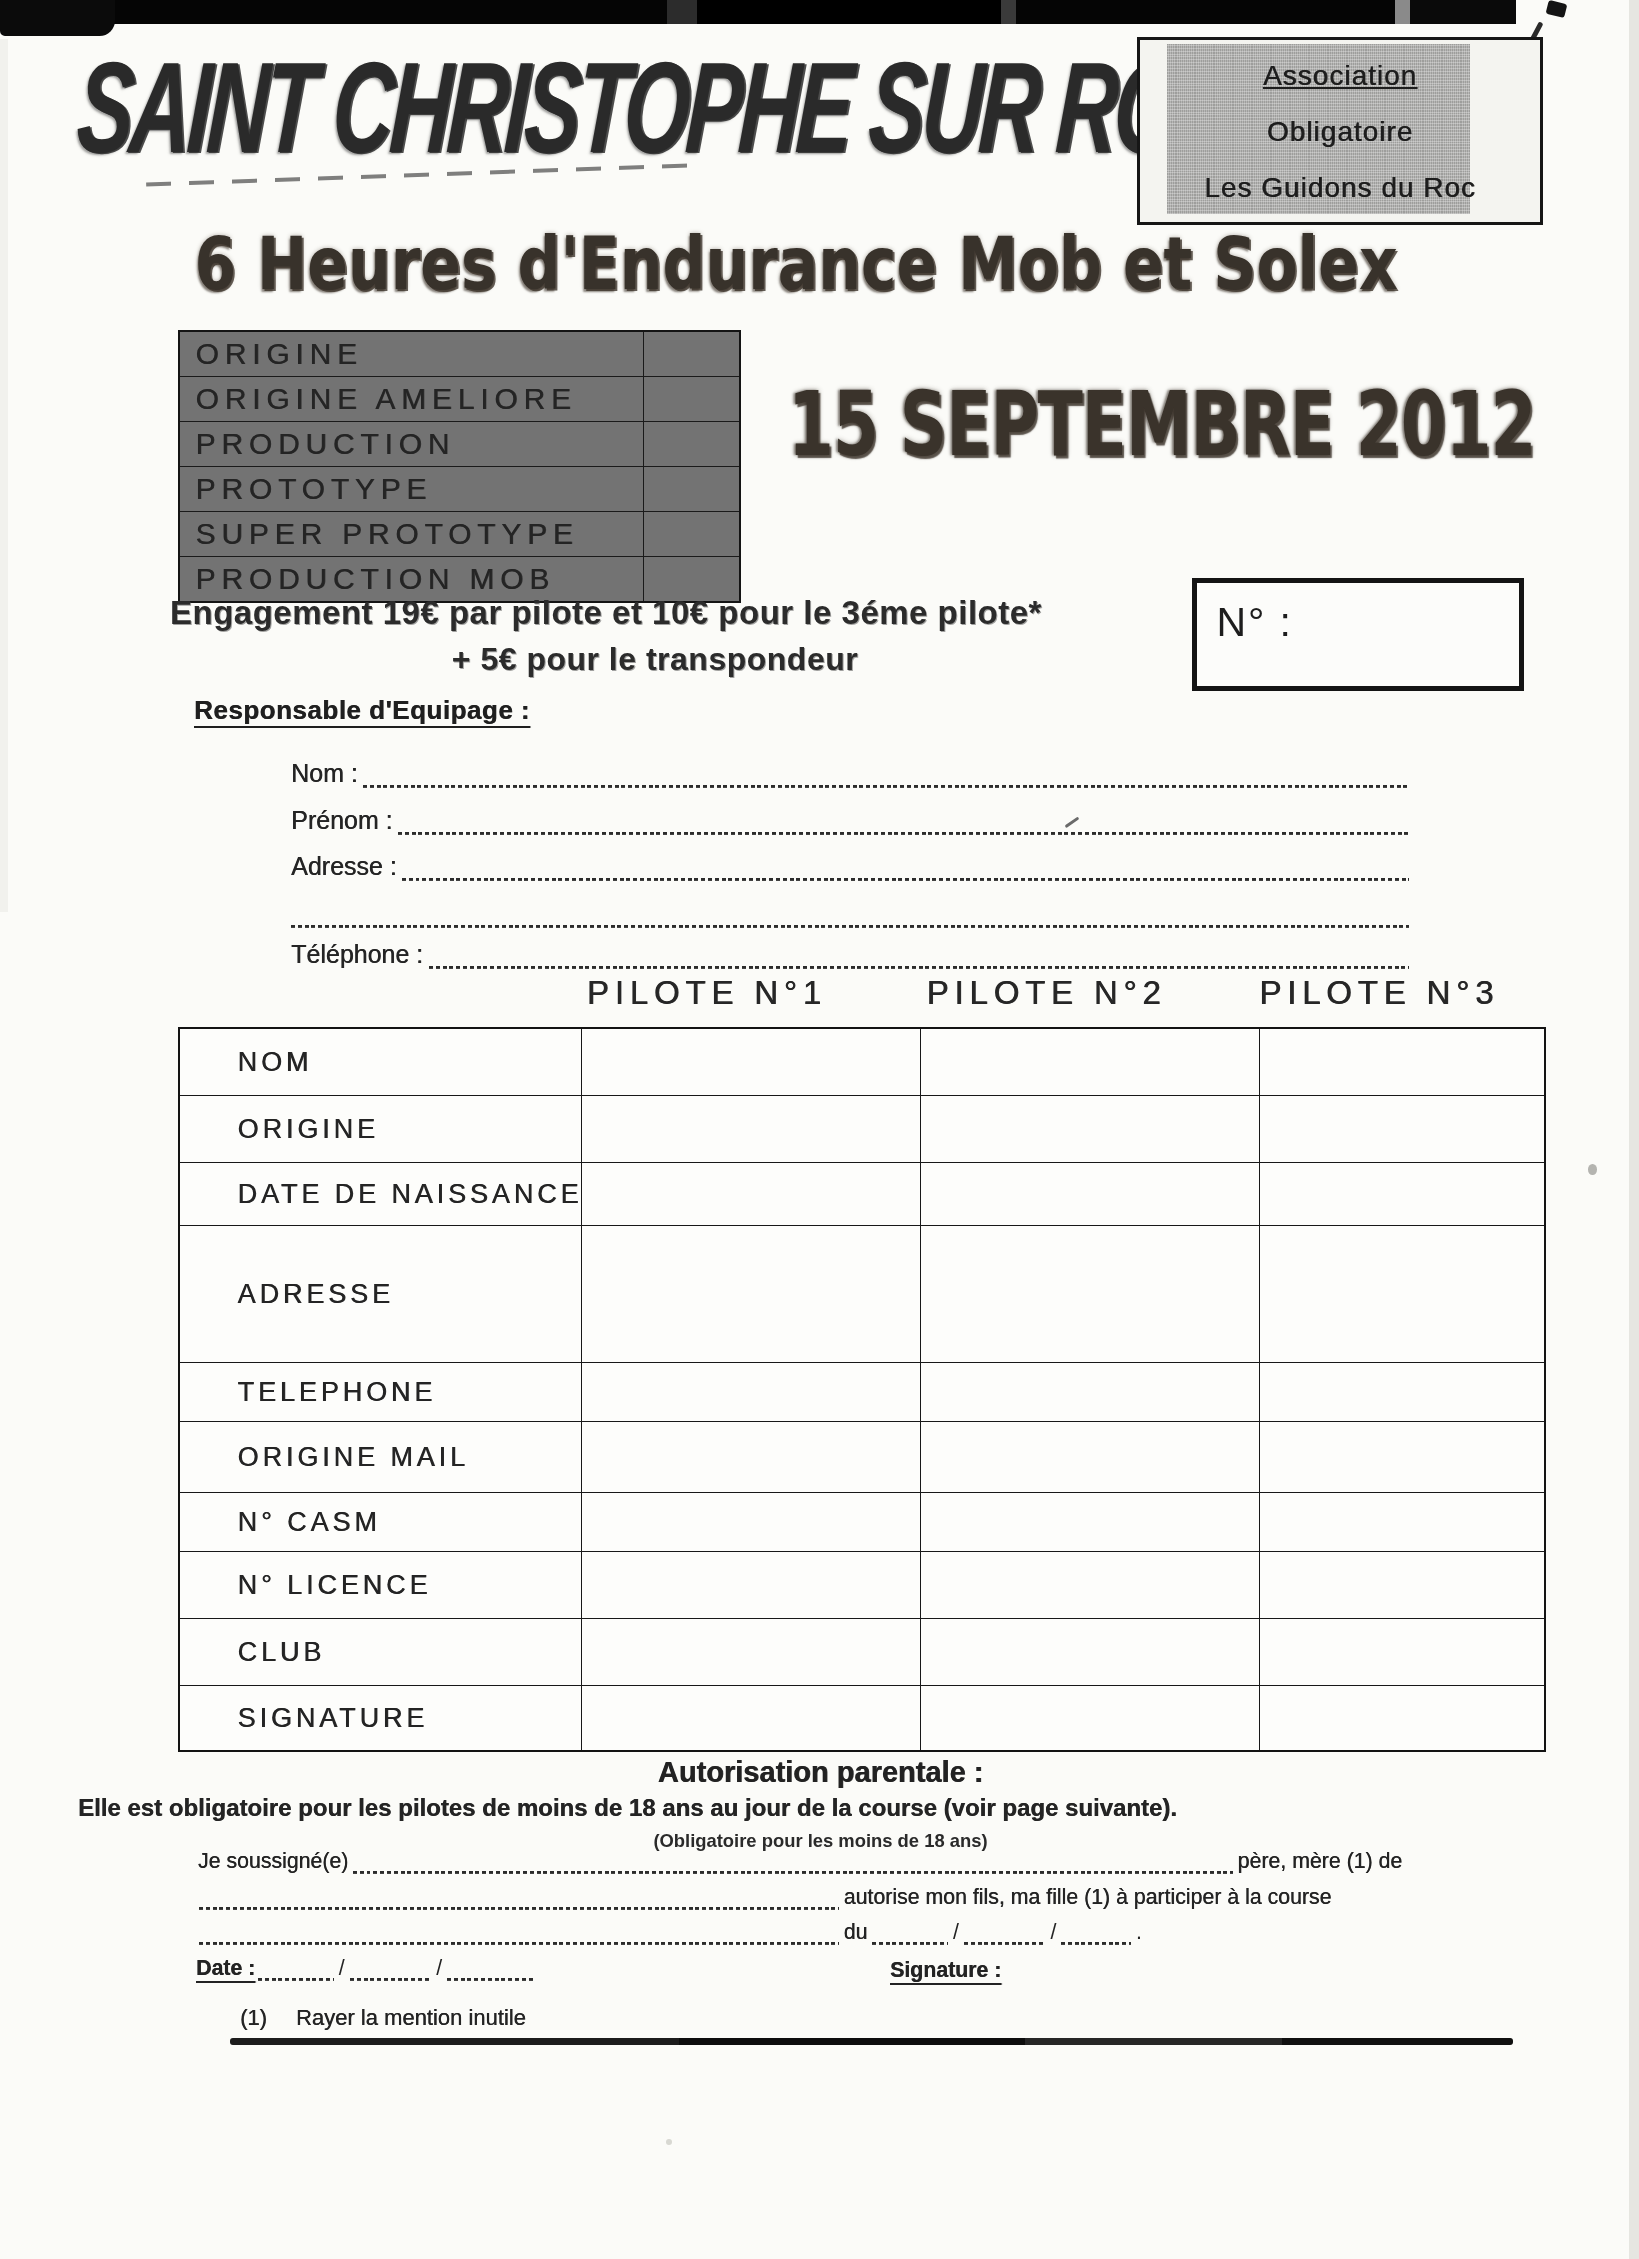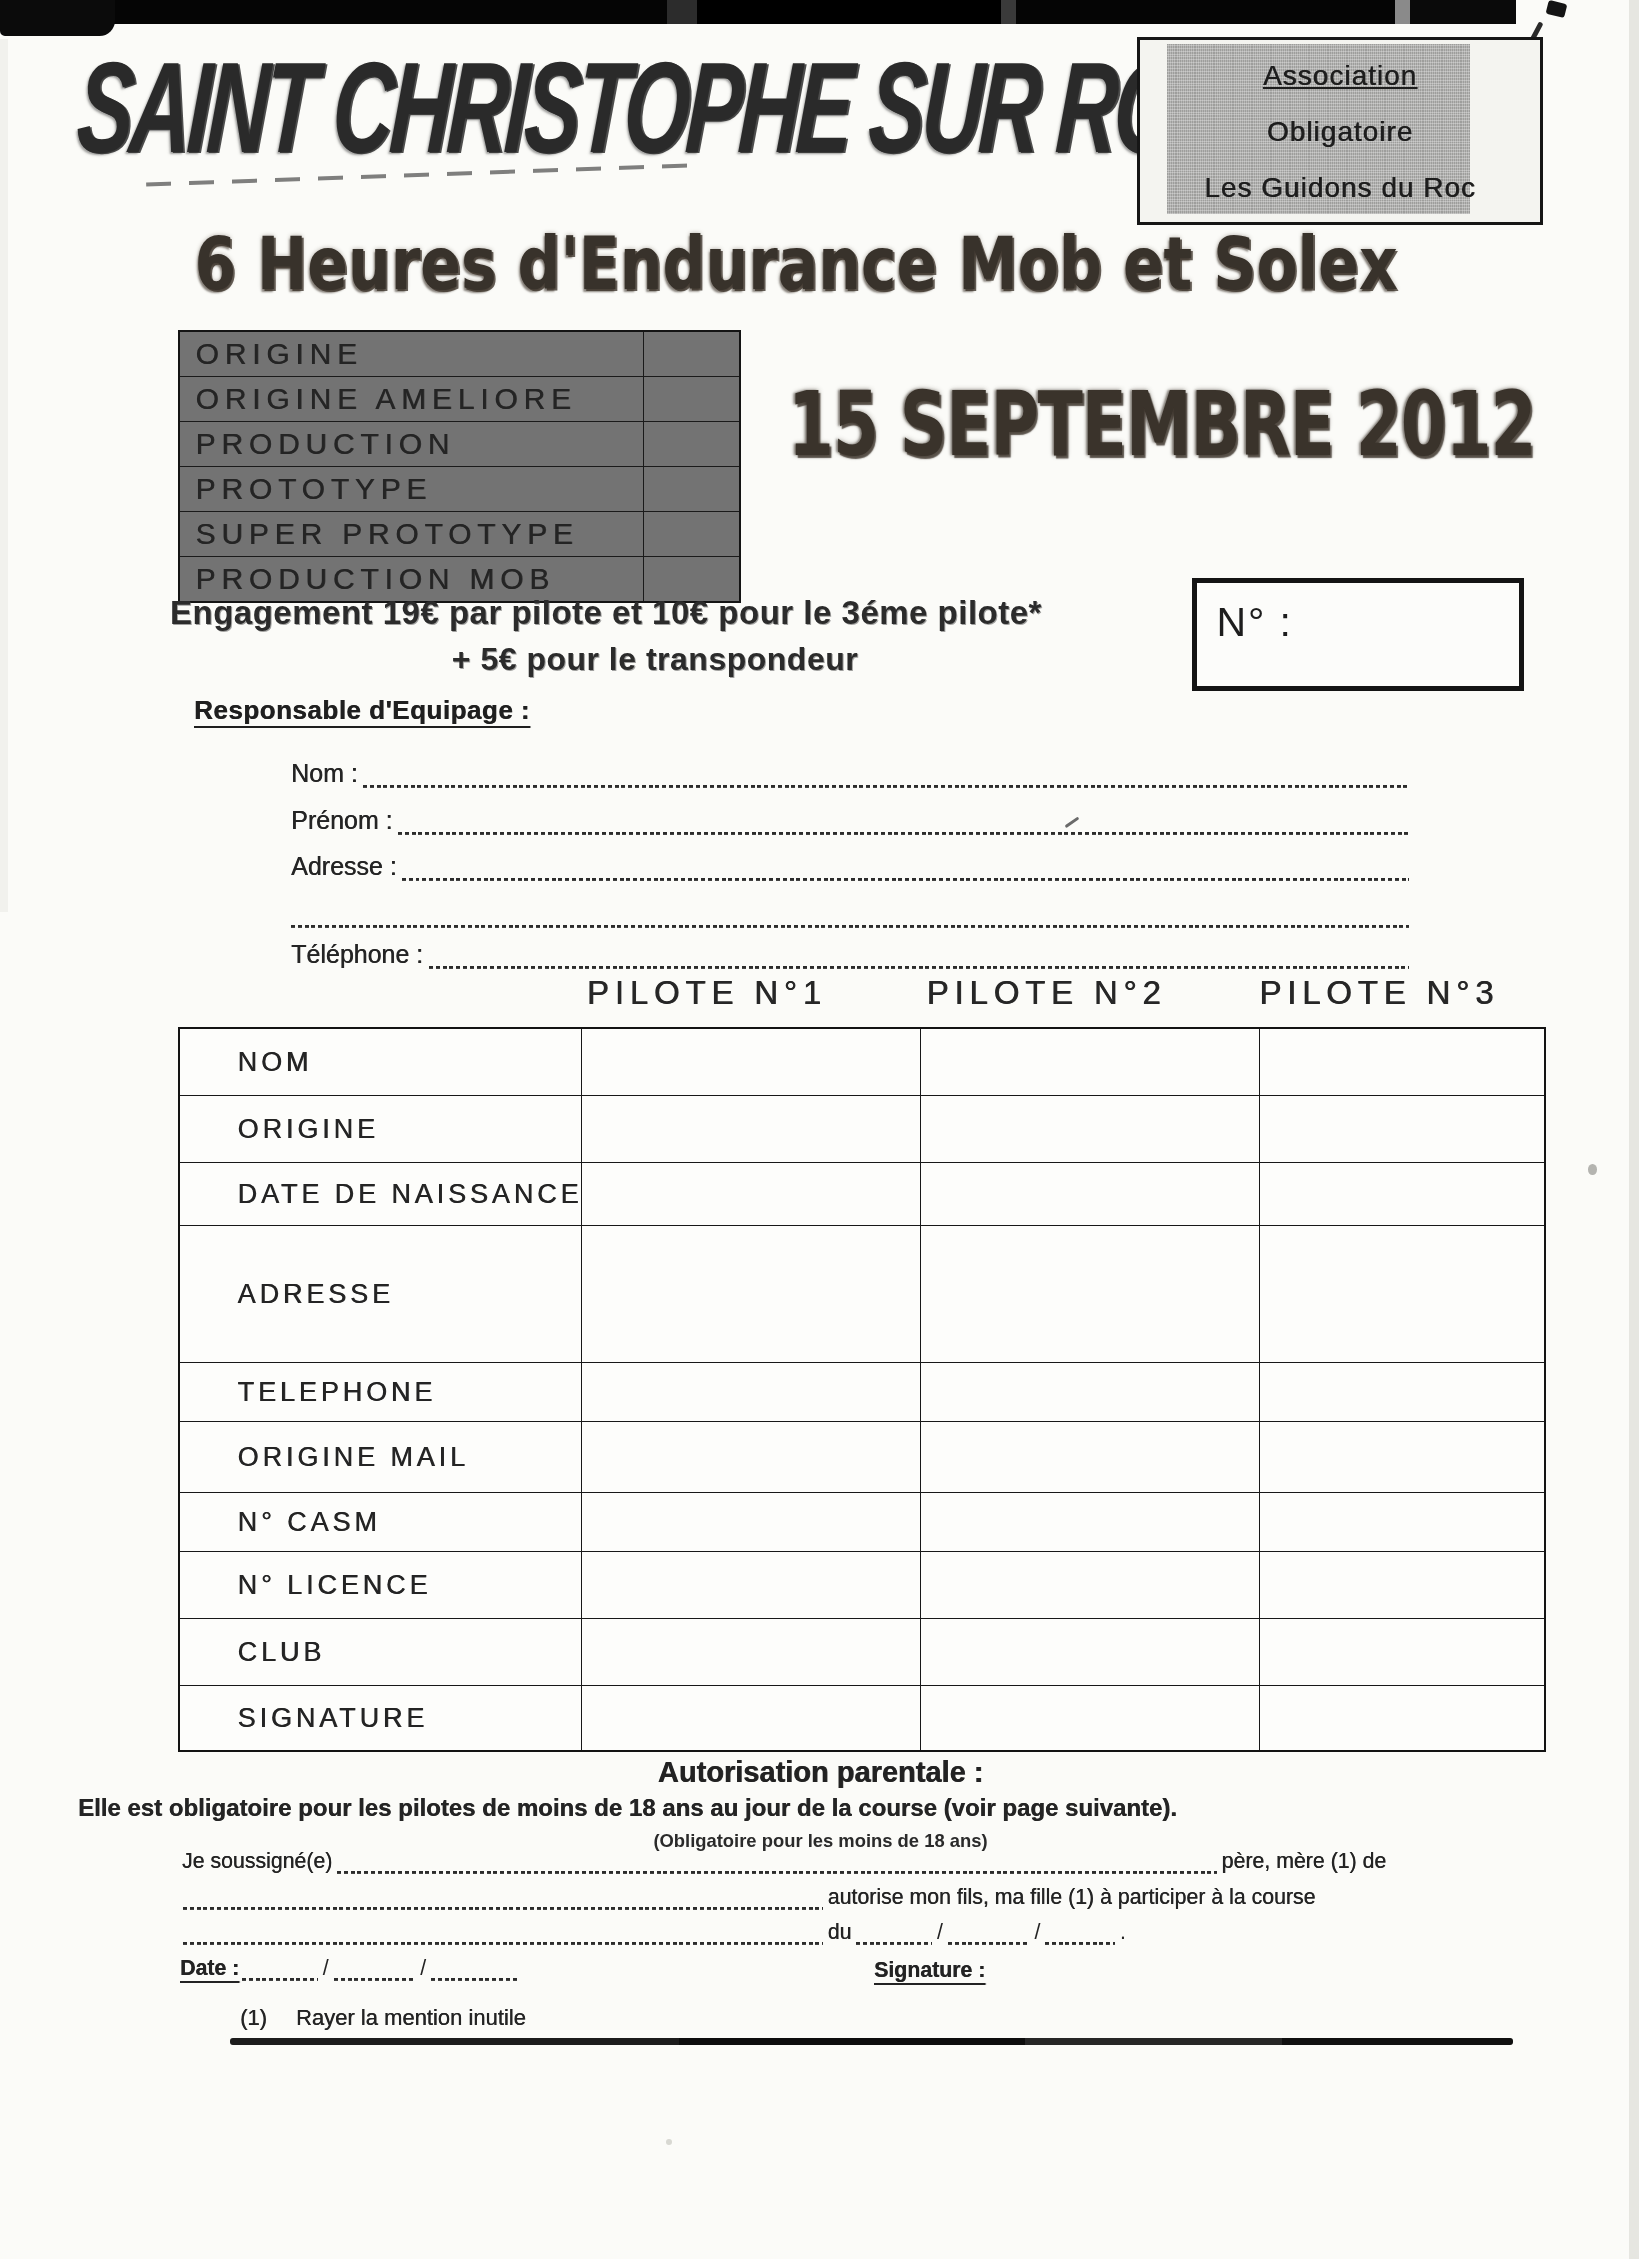--- a/index.html
+++ b/index.html
@@ -81,21 +81,21 @@
   .prow + .prow{border-top:1.9px solid #181818;}
   .plabel{width:359px;display:flex;align-items:center;padding-left:15.5px;box-sizing:border-box;
     font-size:27px;letter-spacing:3.9px;color:#242424;text-shadow:0.6px 0 0 #333;white-space:nowrap;}
   .pcell{border-left:1.9px solid #181818;}
   .c1{width:338px;}.c2{width:338px;}.c3{flex:1;}
 
   
   .auth-heading{left:78px;top:1756px;width:1485px;text-align:center;font-size:29px;font-weight:700;color:#222;text-shadow:0.6px 0 0 #333;}
   .auth-line1{left:78px;top:1794px;width:1485px;text-align:left;font-size:24px;font-weight:700;color:#242424;text-shadow:0.4px 0 0 #333;}
   .auth-line2{left:78px;top:1830px;width:1485px;text-align:center;font-size:18.4px;font-weight:700;color:#2a2a2a;}
-  .auth-body{left:180px;top:1851px;width:1208px;font-size:21.3px;color:#232323;}
+  .auth-body{left:196px;top:1851px;width:1208px;font-size:21.3px;color:#232323;}
   .arow{display:flex;align-items:flex-end;height:23px;margin-bottom:12.6px;white-space:nowrap;}
   .arow .dots{margin:0 2.9px;}
   .asuffix,.aprefix{padding:0 1.9px;text-shadow:0.4px 0 0 #333;}
   .dslash{padding:0 1.9px;}
   .date-row{position:relative;}
   .ulabel{text-decoration:underline;text-underline-offset:5.8px;font-weight:700;text-shadow:0.4px 0 0 #333;}
   .signature-label{position:absolute;left:694px;bottom:-1.9px;}
   .footnote{left:240px;top:2005px;font-size:22px;color:#232323;display:flex;gap:29px;text-shadow:0.4px 0 0 #333;}
   .bottom-rule{left:230px;top:2038px;width:1283px;height:6.8px;border-radius:2.9px;
     background:linear-gradient(90deg,#1c1c1c 0 35%,#0d0d0d 35% 62%,#262626 62% 82%,#101010 82% 100%);}

